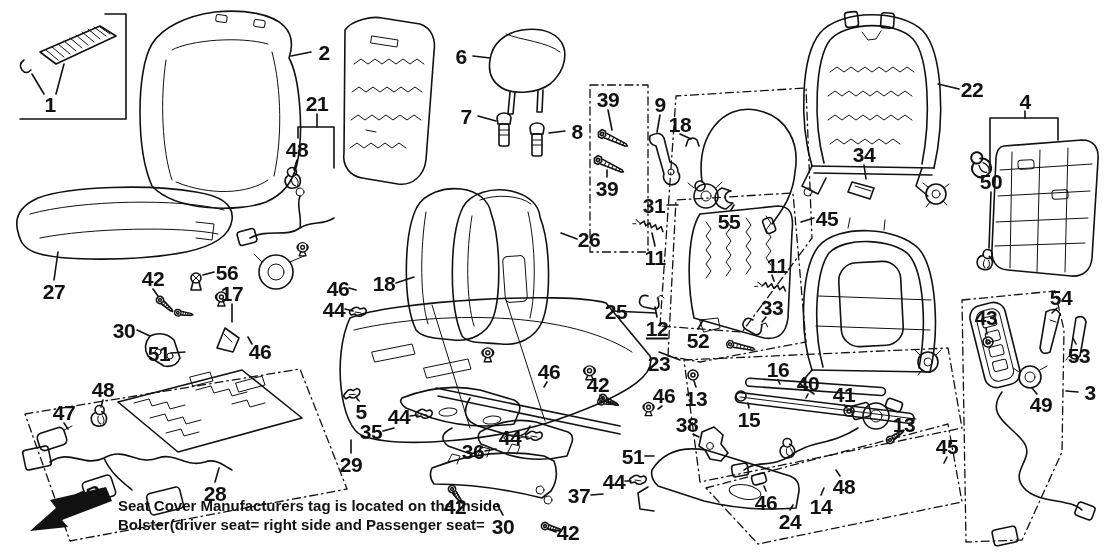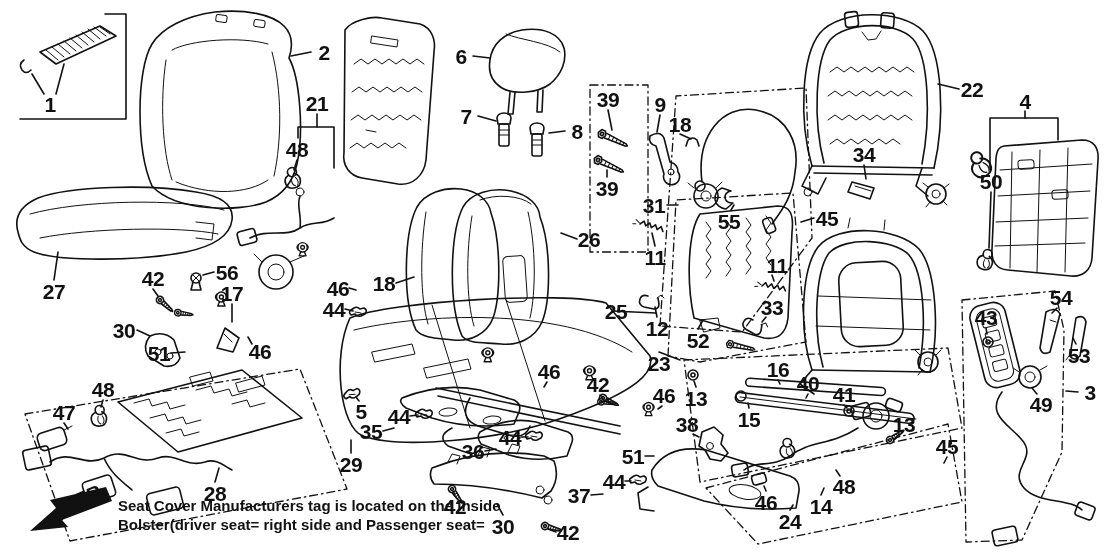--- a/index.html
+++ b/index.html
@@ -445,21 +445,21 @@
       <div class="callout" style="left: 680px; top: 124px;">18</div>
       <div class="callout" style="left: 972px; top: 89px;">22</div>
       <div class="callout" style="left: 1025px; top: 101px;">4</div>
       <div class="callout" style="left: 991px; top: 181px;">50</div>
       <div class="callout" style="left: 864px; top: 154px;">34</div>
       <div class="callout" style="left: 729px; top: 221px;">55</div>
       <div class="callout" style="left: 827px; top: 218px;">45</div>
       <div class="callout" style="left: 654px; top: 205px;">31</div>
       <div class="callout" style="left: 655px; top: 257px;">11</div>
       <div class="callout" style="left: 589px; top: 239px;">26</div>
-      <div class="callout" style="left: 657px; top: 328px;">12</div>
+      <div class="callout" style="left: 657px; top: 328px; text-decoration: underline;">12</div>
       <div class="callout" style="left: 616px; top: 311px;">25</div>
       <div class="callout" style="left: 698px; top: 340px;">52</div>
       <div class="callout" style="left: 659px; top: 363px;">23</div>
       <div class="callout" style="left: 772px; top: 307px;">33</div>
       <div class="callout" style="left: 777px; top: 265px;">11</div>
       <div class="callout" style="left: 384px; top: 283px;">18</div>
       <div class="callout" style="left: 338px; top: 288px;">46</div>
       <div class="callout" style="left: 334px; top: 309px;">44</div>
       <div class="callout" style="left: 227px; top: 272px;">56</div>
       <div class="callout" style="left: 153px; top: 278px;">42</div>

